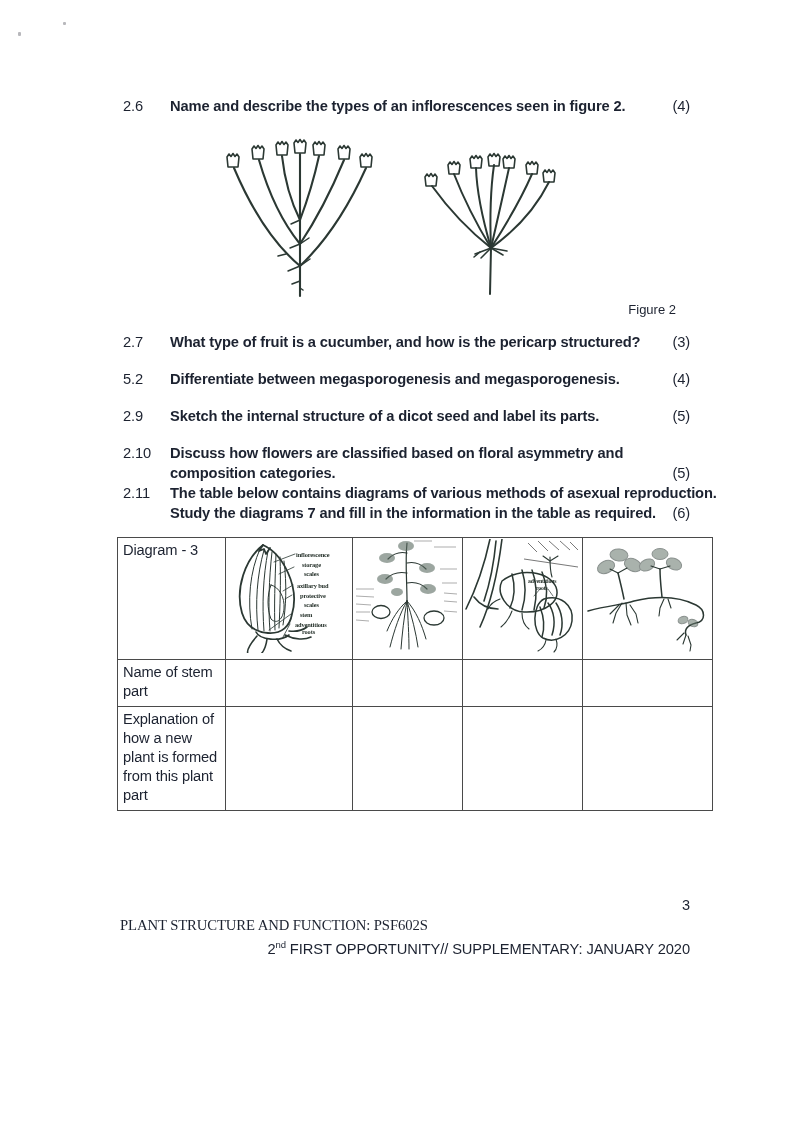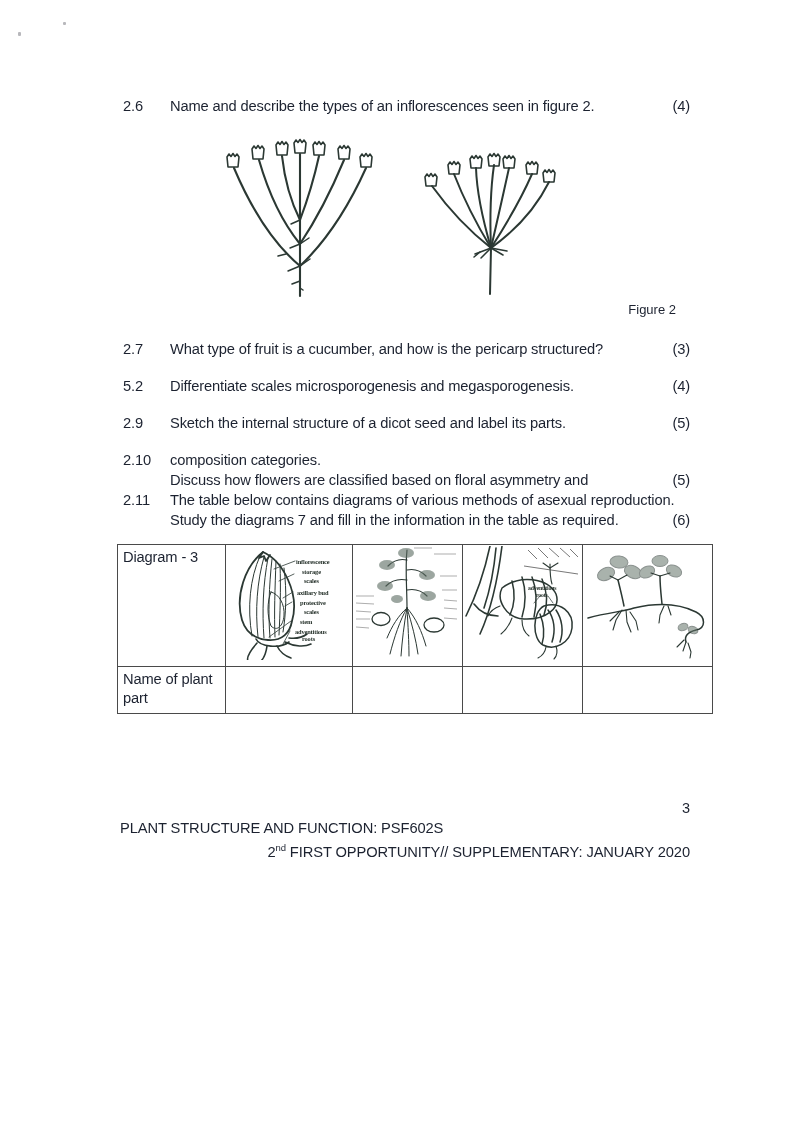--- a/index.html
+++ b/index.html
@@ -8,27 +8,27 @@
     width:794px;height:1122px;
     background:#ffffff;
     font-family:"Liberation Sans",sans-serif;
     color:#1c2230;
     overflow:hidden;
   }
   .artifact{position:absolute;background:#9a9aa0;opacity:.7;border-radius:1px;}
   .content{position:absolute;left:120px;top:96px;width:570px;}
   .q-row{position:relative;padding-left:50px;padding-right:42px;font-size:14.7px;letter-spacing:-.15px;line-height:20px;}
   .q-num{position:absolute;left:3px;top:0;}
-  .q-line{white-space:nowrap;display:block;}
+  .q-line{white-space:nowrap;display:block;font-weight:bold;}
   .q-marks{position:absolute;right:0;bottom:0;}
   .fig-wrap{position:relative;height:164px;margin-top:20px;}
   .fig-wrap svg{position:absolute;}
   .fig-caption{text-align:right;padding-right:14px;font-size:13px;line-height:20px;margin-top:0;}
   .mt17{margin-top:17px;}
-  .mt19{margin-top:19px;}
+  .mt19{margin-top:12px;}
   .mt15{}
   .ink{stroke:#2b3833;fill:none;stroke-linecap:round;stroke-linejoin:round;}
   .diag-table{
     border-collapse:collapse;table-layout:fixed;
     margin-top:14px;margin-left:-3px;
     width:590px;
     padding-left:17px;
   }
   .diag-table td{
     border:1.5px solid #4a4a4a;
@@ -41,21 +41,21 @@
   .diag-table .c1{width:124px;}
   .diag-table .c2{width:107px;}
   .diag-table .c3{width:117px;}
   .diag-table .c4{width:127px;}
   .row-diagram{height:118px;}
   .row-name{height:47px;}
   .row-expl{height:104px;}
   .cell-diagram{padding:1px !important;}
   .svg-label{font-family:"Liberation Serif",serif;font-weight:bold;fill:#1f2b24;}
   .footer-pageno{text-align:right;font-size:14.5px;line-height:20px;margin-top:84px;}
-  .footer-course{font-size:14.7px;letter-spacing:-.1px;line-height:20px;margin-top:0;}
+  .footer-course{font-size:14.7px;letter-spacing:-.1px;line-height:20px;margin-top:0;font-family:Liberation Serif, serif;}
   .footer-session{text-align:right;font-size:14.7px;letter-spacing:-.1px;line-height:20px;white-space:nowrap;}
   sup{font-size:9.5px;text-align:right;}
 </style>
 </head>
 <body>
 
 <div class="page">
   <div class="artifact" style="left:18px;top:32px;width:3px;height:4px;"></div>
   <div class="artifact" style="left:63px;top:22px;width:3px;height:3px;"></div>
 
@@ -133,34 +133,34 @@
     <div class="fig-caption">Figure 2</div>
 
     <div class="q-row mt19">
       <span class="q-num">2.7</span>
       <span class="q-line">What type of fruit is a cucumber, and how is the pericarp structured?</span>
       <span class="q-marks">(3)</span>
     </div>
 
     <div class="q-row mt17">
       <span class="q-num">5.2</span>
-      <span class="q-line">Differentiate scales microsporogenesis and megasporogenesis.</span>
+      <span class="q-line">Differentiate between megasporogenesis and megasporogenesis.</span>
       <span class="q-marks">(4)</span>
     </div>
 
     <div class="q-row mt17">
       <span class="q-num">2.9</span>
       <span class="q-line">Sketch the internal structure of a dicot seed and label its parts.</span>
       <span class="q-marks">(5)</span>
     </div>
 
     <div class="q-row mt17">
       <span class="q-num">2.10</span>
+      <span class="q-line">Discuss how flowers are classified based on floral asymmetry and</span>
       <span class="q-line">composition categories.</span>
-      <span class="q-line">Discuss how flowers are classified based on floral asymmetry and</span>
       <span class="q-marks">(5)</span>
     </div>
 
     <div class="q-row mt15">
       <span class="q-num">2.11</span>
       <span class="q-line">The table below contains diagrams of various methods of asexual reproduction.</span>
       <span class="q-line">Study the diagrams 7 and fill in the information in the table as required.</span>
       <span class="q-marks">(6)</span>
     </div>
 
@@ -335,27 +335,34 @@
               <path d="M84 60 l3 9"></path>
               <path d="M102 96 l-3 9"></path>
               <path d="M104 97 l3 9 l-1 6"></path>
               <path d="M100 94 l-7 7"></path>
             </g>
           </svg>
         </td>
       </tr>
 
       <tr class="row-name">
-        <td class="c0">Name of plant part</td>
+        <td class="c0">Name of stem part</td>
         <td class="c1"></td>
         <td class="c2"></td>
         <td class="c3"></td>
         <td class="c4"></td>
       </tr>
 
+      <tr class="row-expl">
+        <td class="c0">Explanation of how a new plant is formed from this plant part</td>
+        <td class="c1"></td>
+        <td class="c2"></td>
+        <td class="c3"></td>
+        <td class="c4"></td>
+      </tr>
     </tbody>
       </table>
 
     <div class="footer-pageno">3</div>
     <div class="footer-course">PLANT STRUCTURE AND FUNCTION: PSF602S</div>
     <div class="footer-session"><span>2</span><sup>nd</sup><span> FIRST OPPORTUNITY// SUPPLEMENTARY: JANUARY 2020</span></div>
 
   </div>
 </div>
 

